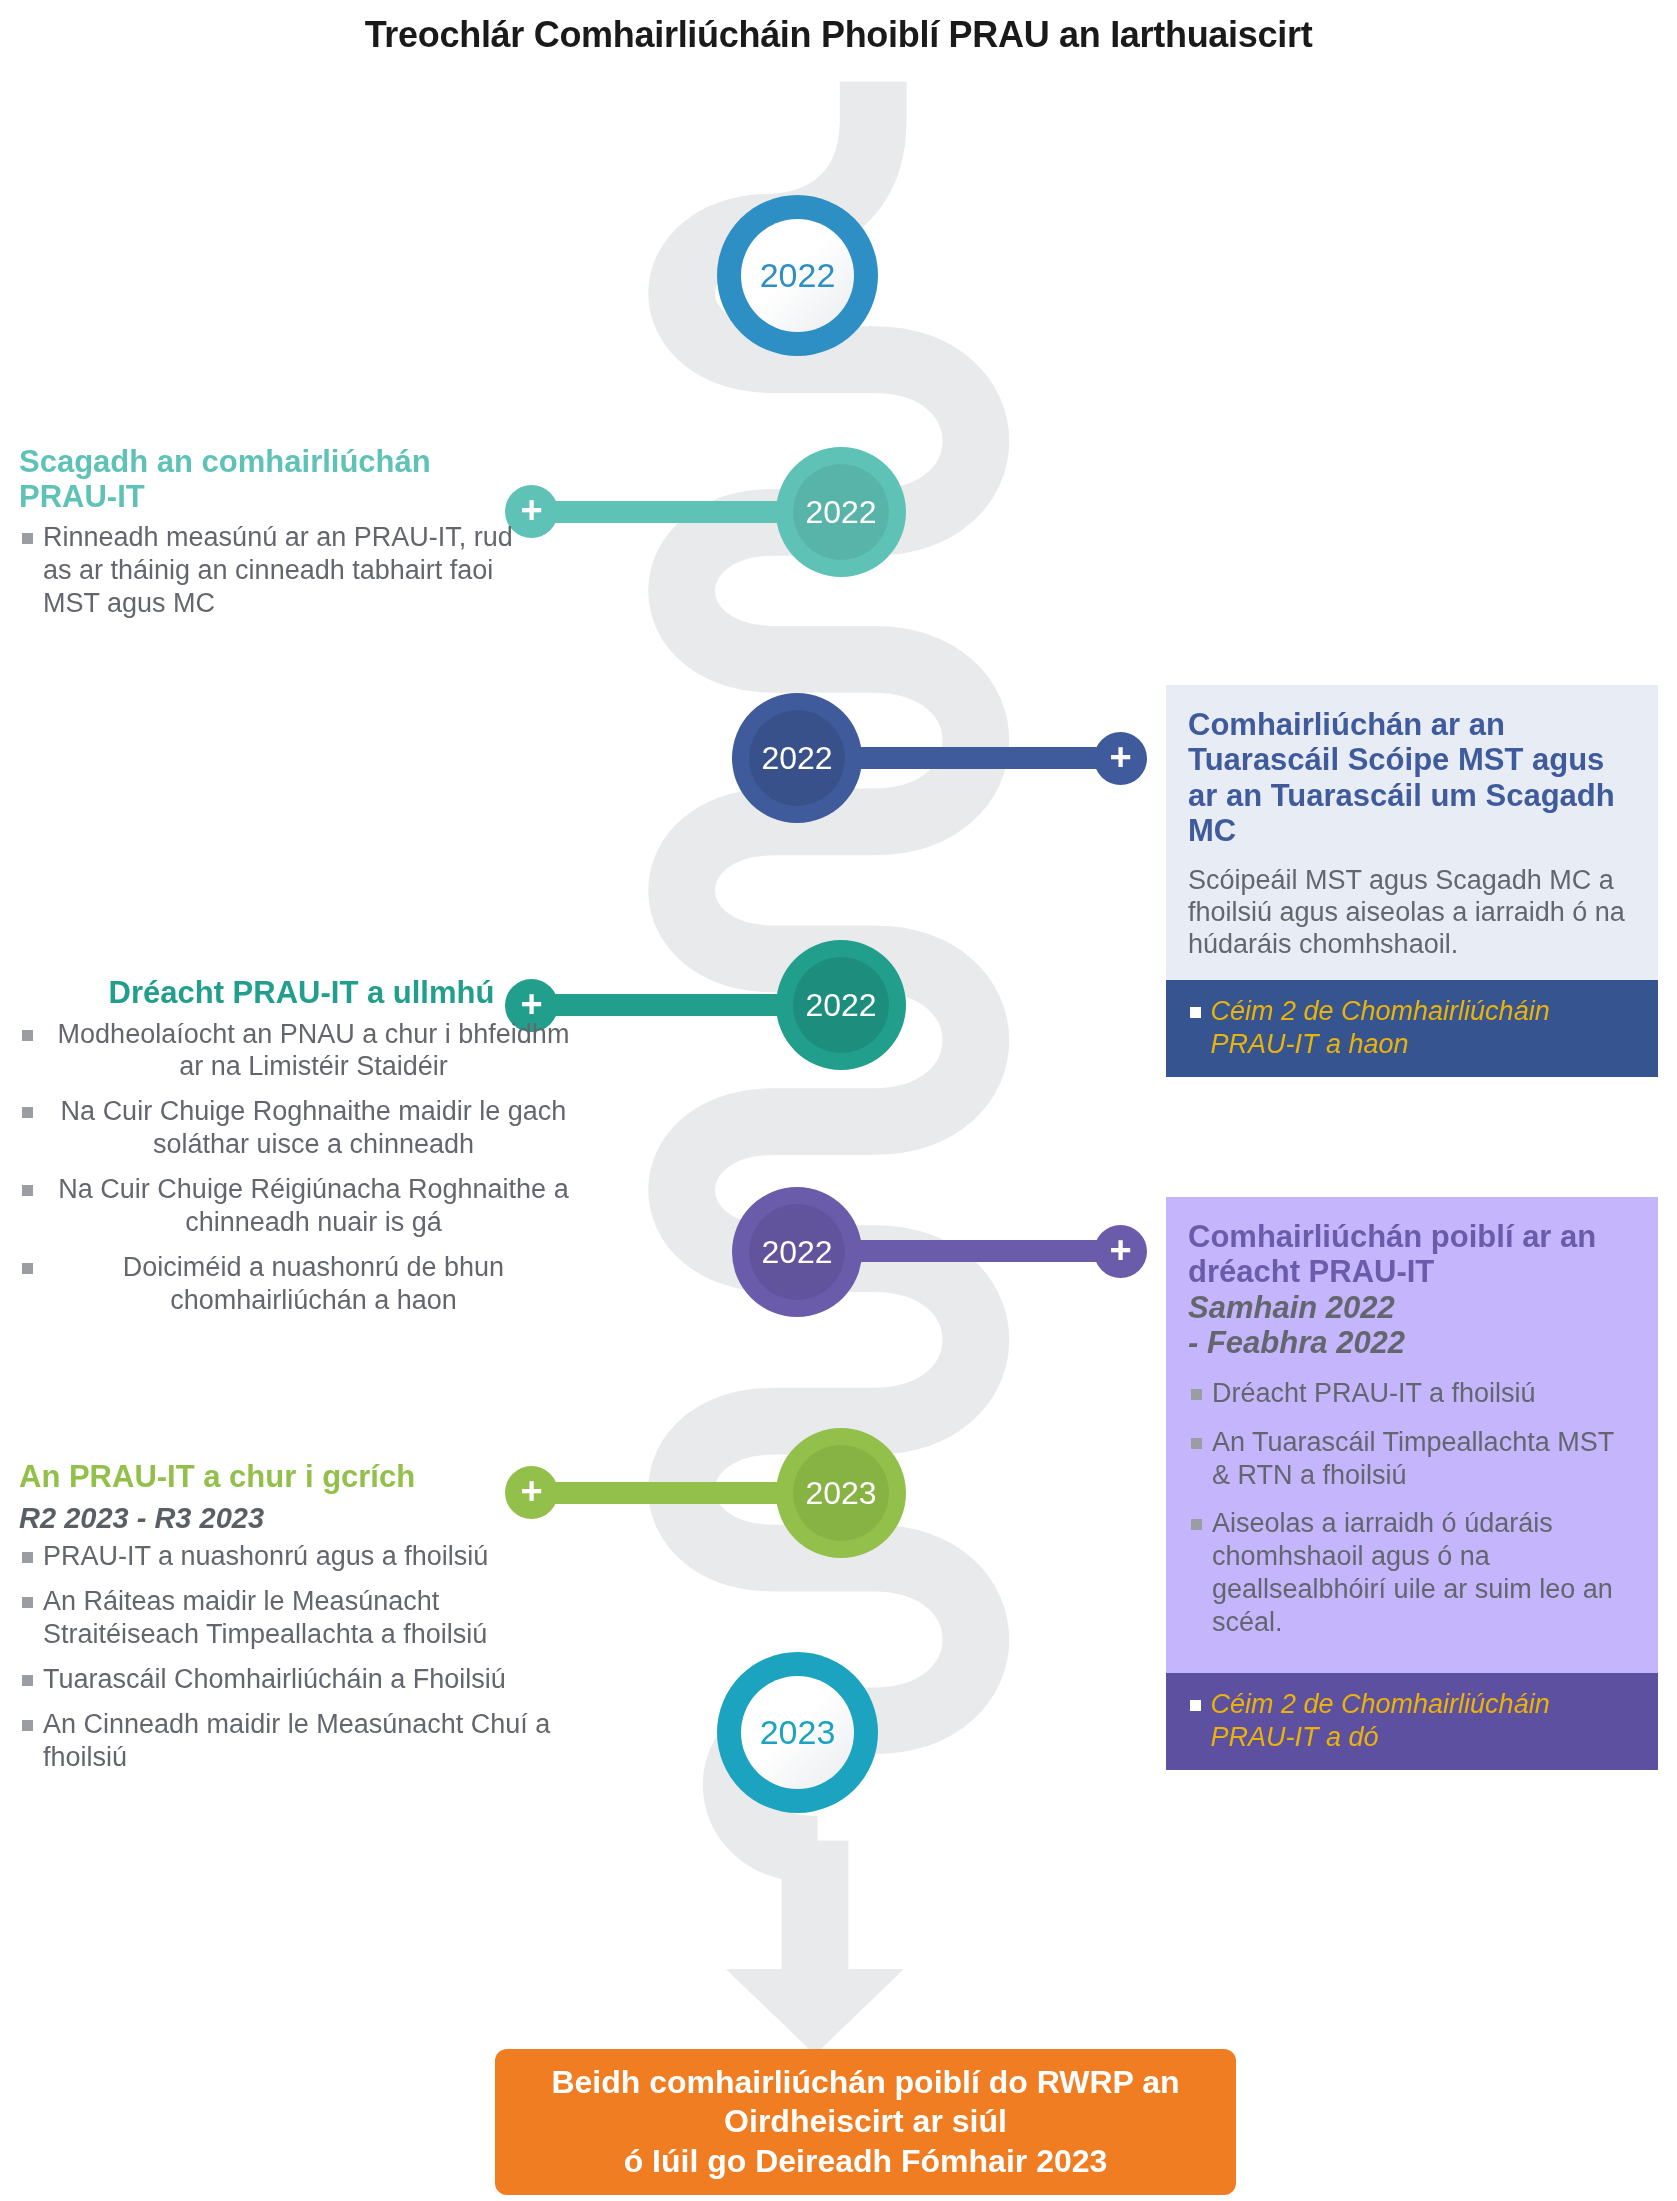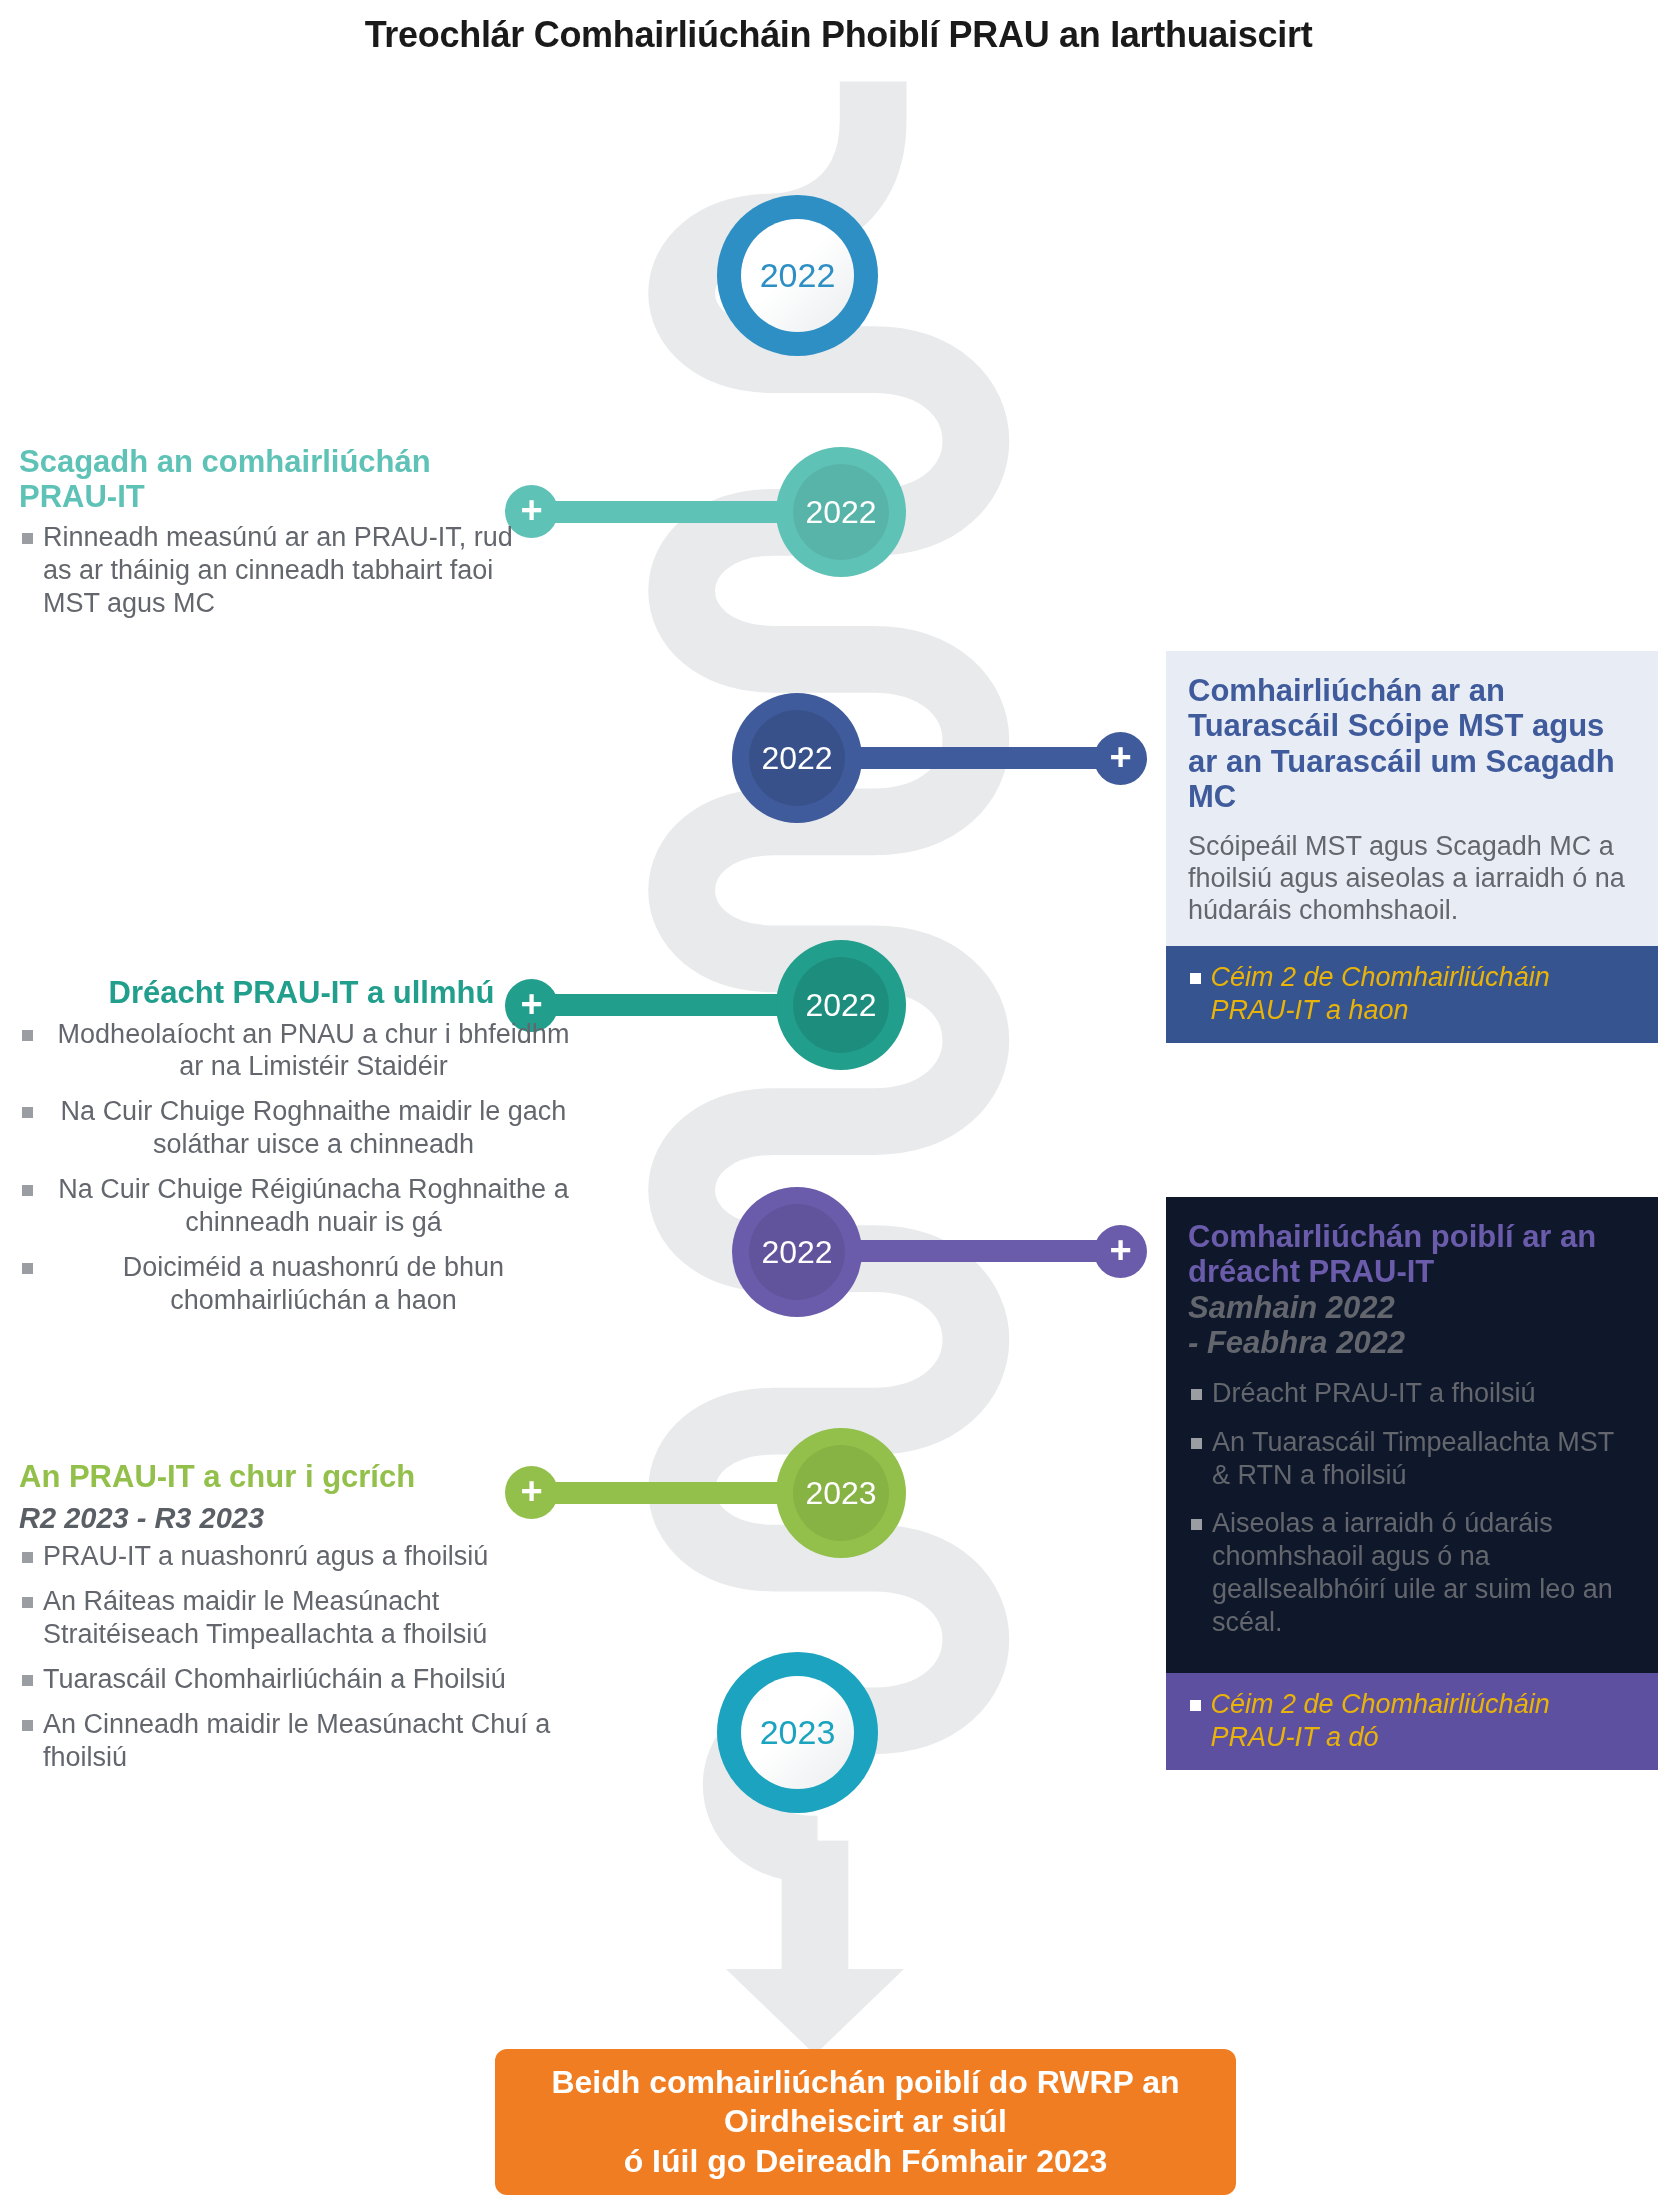--- a/index.html
+++ b/index.html
@@ -247,34 +247,34 @@
     <h3 style="color:#92c04a;">An PRAU-IT a chur i gcrích</h3>
     <div class="subhead">R2 2023 - R3 2023</div>
     <ul class="bullets">
       <li>PRAU-IT a nuashonrú agus a fhoilsiú</li>
       <li>An Ráiteas maidir le Measúnacht Straitéiseach Timpeallachta a fhoilsiú</li>
       <li>Tuarascáil Chomhairliúcháin a Fhoilsiú</li>
       <li>An Cinneadh maidir le Measúnacht Chuí a fhoilsiú</li>
     </ul>
   </div>
 
-  <div class="right-panel" style="top:651px;">
+  <div class="right-panel" style="top:685px;">
     <div class="panel-body" style="background:#e8ecf5;">
       <h3 style="color:#3f5b9b;">Comhairliúchán ar an Tuarascáil Scóipe MST agus ar an Tuarascáil um Scagadh MC</h3>
       <p>Scóipeáil MST agus Scagadh MC a fhoilsiú agus aiseolas a iarraidh ó na húdaráis chomhshaoil.</p>
     </div>
     <div class="panel-footer" style="background:#36548f;">
       <ul>
         <li>Céim 2 de Chomhairliúcháin PRAU-IT a haon</li>
       </ul>
     </div>
   </div>
 
   <div class="right-panel" style="top:1197px;">
-    <div class="panel-body" style="background:#0f172a;">
+    <div class="panel-body" style="background:#c4b5fd;">
       <h3 style="color:#6a5cab;">Comhairliúchán poiblí ar an dréacht PRAU-IT</h3>
       <div class="sub-dates" style="white-space:pre-line;font-style:italic;">Samhain 2022
 - Feabhra 2022</div>
       <ul class="bullets">
         <li>Dréacht PRAU-IT a fhoilsiú</li>
         <li>An Tuarascáil Timpeallachta MST &amp; RTN a fhoilsiú</li>
         <li>Aiseolas a iarraidh ó údaráis chomhshaoil agus ó na geallsealbhóirí uile ar suim leo an scéal.</li>
       </ul>
     </div>
     <div class="panel-footer" style="background:#5d50a0;">

